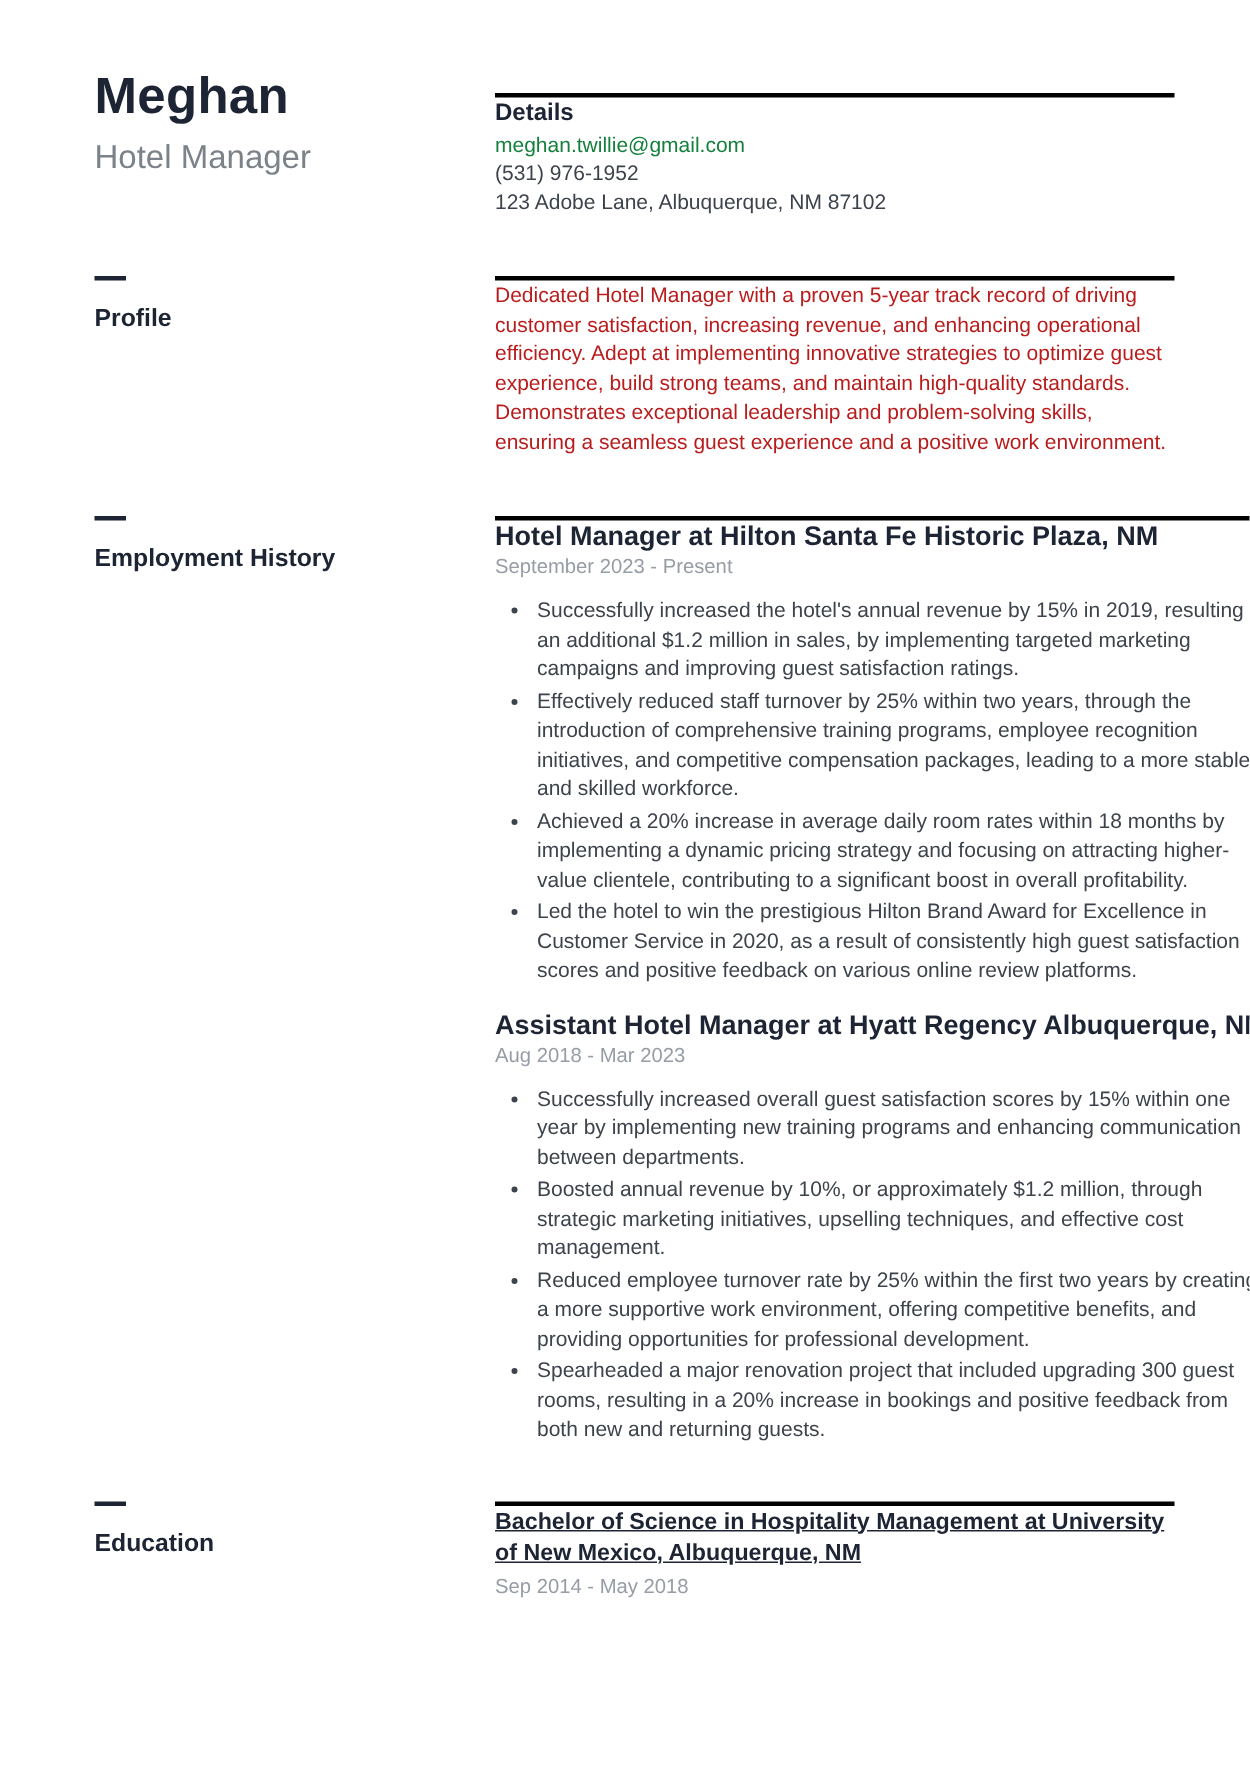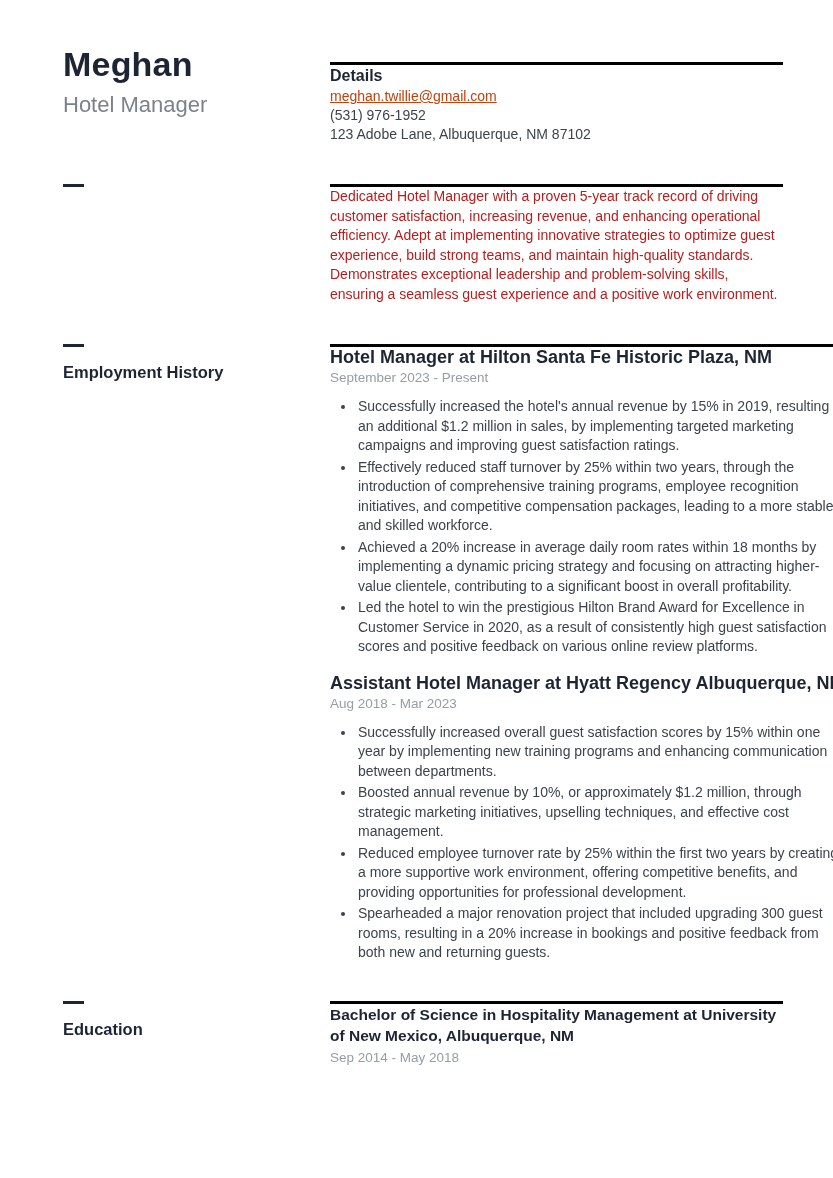--- a/index.html
+++ b/index.html
@@ -31,21 +31,21 @@
   
   .content { padding-top:18px; }
   .content.flush { padding-top:0; }
   .rule { border-top:3px solid #000000; width:100%; }
   .block-inner { padding-top:0; }
   .details-heading {
     font-size:16px; font-weight:700; color:#1d2433; line-height:22px;
   }
   .contact-line { font-size:14px; line-height:19px; color:#3d434c; }
   a.email {
-    color:#c2410c; text-decoration:underline; cursor:pointer;
+    color:#15803d; cursor:pointer;
   }
   
   .label-col { padding-right:30px; }
   .dash {
     width:21px; border-top:3px solid #1d2433; margin-bottom:14px;
   }
   .section-label {
     font-size:16.5px; font-weight:700; color:#1d2433; line-height:22px;
   }
   
@@ -62,21 +62,21 @@
     font-size:13.5px; color:#969da6; line-height:18px; margin-top:2px;
   }
   ul.bullets {
     margin-top:10px; padding-left:26px; list-style:disc;
   }
   ul.bullets li {
     font-size:14px; line-height:19.5px; color:#3d434c;
     padding-left:2px; margin-bottom:2px;
   }
   .degree-title {
-    font-size:15.5px; font-weight:700; color:#1d2433; line-height:21px;
+    font-size:15.5px; font-weight:700; color:#1d2433; line-height:21px;text-decoration:underline;
   }
   .degree-dates {
     font-size:13.5px; color:#969da6; line-height:18px; margin-top:3px;
   }
 </style>
 </head>
 <body>
 
 <div class="page">
 
@@ -96,20 +96,21 @@
         </div>
         <div class="contact-line">(531) 976-1952</div>
         <div class="contact-line">123 Adobe Lane, Albuquerque, NM 87102</div>
       </div>
     </div>
   </div>
 
   <div class="row section">
     <div class="label-col">
       <div class="dash"></div>
+      <div class="section-label">Profile</div>
     </div>
     <div class="content flush">
       <div class="rule"></div>
       <div class="block-inner">
         <p class="body-text">Dedicated Hotel Manager with a proven 5-year track record of driving customer satisfaction, increasing revenue, and enhancing operational efficiency. Adept at implementing innovative strategies to optimize guest experience, build strong teams, and maintain high-quality standards. Demonstrates exceptional leadership and problem-solving skills, ensuring a seamless guest experience and a positive work environment.</p>
       </div>
     </div>
   </div>
 
   <div class="row section">

